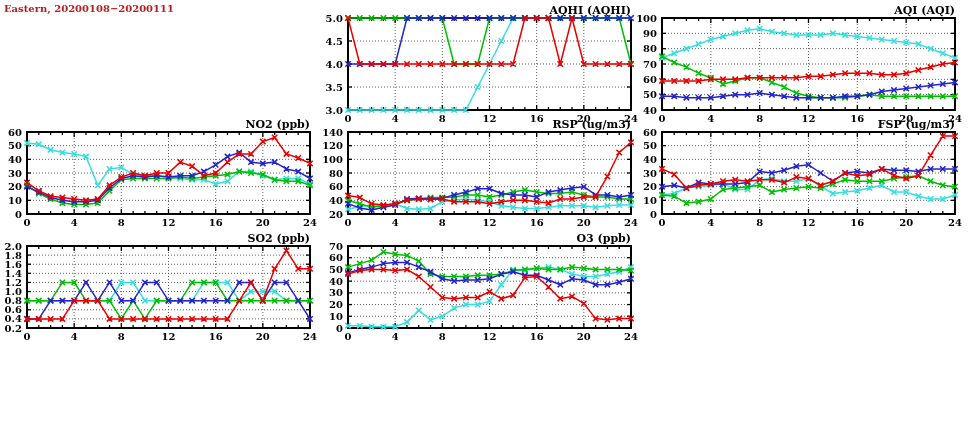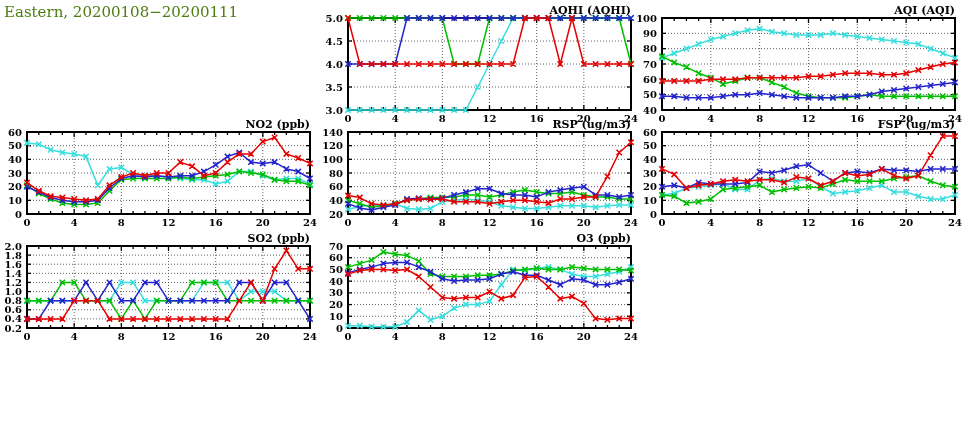--- a/index.html
+++ b/index.html
@@ -1,19 +1,19 @@
 <!DOCTYPE html>
 <html><head>
 <meta charset="utf-8">
 <style>
   html,body{margin:0;padding:0;background:#fff;}
   body{width:975px;height:447px;position:relative;overflow:hidden;
        font-family:"DejaVu Serif",serif;}
-  .page-title{position:absolute;left:4px;top:3px;font-size:15px;font-weight:normal;
-              color:#4d7c0f;letter-spacing:0px;}
+  .page-title{position:absolute;left:4px;top:3px;font-size:10px;font-weight:bold;
+              color:#b91c1c;letter-spacing:0px;}
   .chart{position:absolute;}
   .chart svg{display:block;}
 </style>
 </head>
 <body>
 
 <div class="page-title">Eastern, 20200108−20200111</div>
 
 <div class="chart" style="left: 314px; top: 2px;">
     <svg width="331" height="125">

